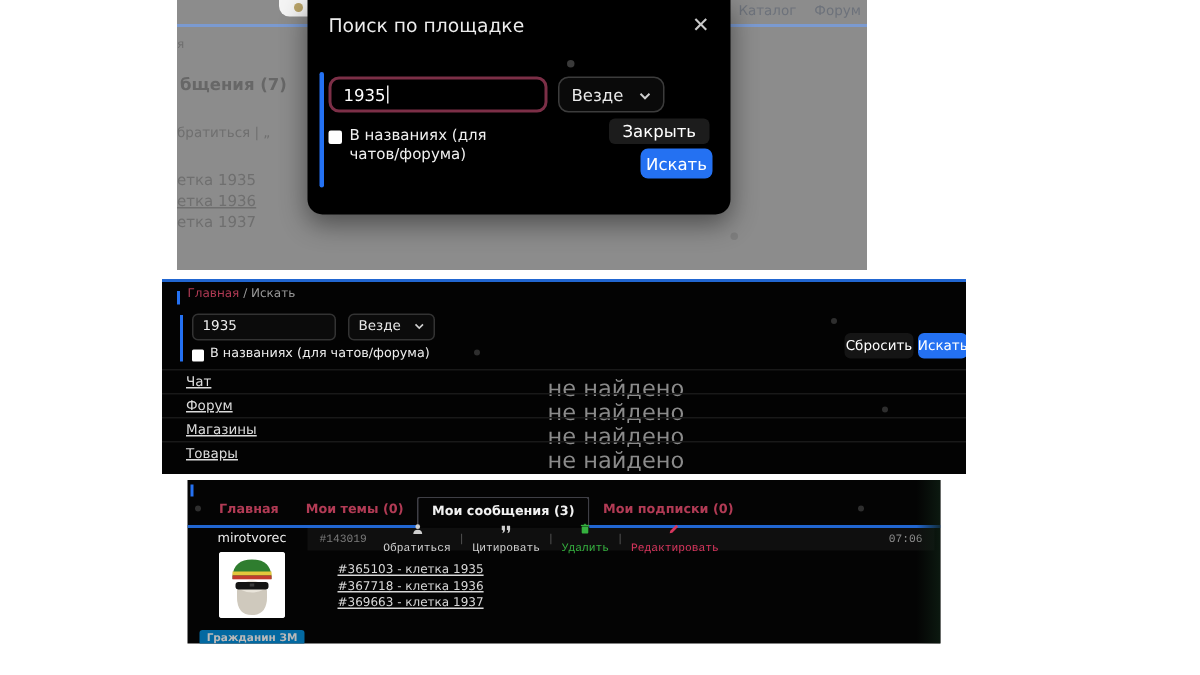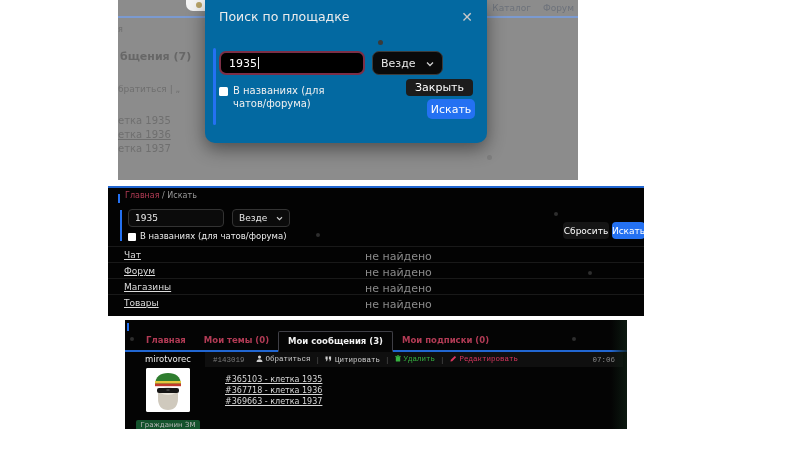--- a/index.html
+++ b/index.html
@@ -9,21 +9,21 @@
   
   .p1{position:absolute;left:118px;top:0;width:460px;height:180px;background:#8c8c8c;overflow:hidden;}
   .p1 .navline{position:absolute;left:0;top:16px;width:100%;height:2px;background:#7b9ad0;}
   .p1 .logo-pill{position:absolute;left:68px;top:0;width:26px;height:11px;background:#f4f4f4;border-radius:0 0 7px 7px;}
   .p1 .logo-pill i{position:absolute;left:10px;top:2px;width:6px;height:6px;border-radius:50%;background:#b9a469;}
   .p1 .nav-right{position:absolute;right:4px;top:2px;display:flex;gap:12px;align-items:center;color:#6d727b;font-size:9px;}
   .p1 .frag{position:absolute;color:#6f6f6f;white-space:nowrap;}
   .dot{position:absolute;border-radius:50%;}
   .p1 .dot{background:#7e7e7e;}
 
-  .modal{position:absolute;left:205px;top:0;width:282px;height:143px;background:#0369a1;border-radius:0 0 10px 10px;box-shadow:0 6px 18px rgba(0,0,0,.45);}
+  .modal{position:absolute;left:205px;top:0;width:282px;height:143px;background:#000000;border-radius:0 0 10px 10px;box-shadow:0 6px 18px rgba(0,0,0,.45);}
   .modal .hdr{display:flex;justify-content:space-between;align-items:center;padding:9px 14px 4px 14px;}
   .modal .hdr .t{color:#ececec;font-size:12.5px;}
   .modal .hdr .x{color:#c9c9c9;font-size:14px;line-height:14px;cursor:default;}
   .modal .bar{position:absolute;left:8px;top:48px;width:3px;height:77px;background:#2471f2;border-radius:2px;}
   .modal .inp{position:absolute;left:14px;top:51px;width:146px;height:24px;background:#000;border:2px solid #7c2f47;border-radius:7px;color:#fff;font-size:11px;display:flex;align-items:center;padding-left:8px;box-sizing:border-box;}
   .caret{display:inline-block;width:1px;height:12px;background:#e8e8e8;margin-left:1px;}
   .modal .sel{position:absolute;left:167px;top:51px;width:71px;height:24px;background:#0a0a0a;border:1px solid #3c3c3c;border-radius:7px;color:#eaeaea;font-size:11px;display:flex;align-items:center;justify-content:space-between;padding:0 8px;box-sizing:border-box;}
   .modal .cb{position:absolute;left:14px;top:87px;width:9px;height:9px;background:#fff;border-radius:1.5px;}
   .modal .cb-label{position:absolute;left:28px;top:84px;width:116px;color:#f0f0f0;font-size:10px;line-height:13px;}
   .modal .btn-close{position:absolute;right:14px;top:79px;background:#1c1c1c;border-radius:4px;color:#fff;font-size:11px;padding:2px 9px;}
@@ -39,39 +39,39 @@
   .p2 .filt-bar{position:absolute;left:12px;top:24px;width:2px;height:31px;background:#2471f2;}
   .p2 .inp{position:absolute;left:20px;top:23px;width:96px;height:18px;background:#0b0b0b;border:1px solid #333;border-radius:4px;color:#eee;font-size:9px;display:flex;align-items:center;padding-left:6px;box-sizing:border-box;}
   .p2 .sel{position:absolute;left:124px;top:23px;width:58px;height:18px;background:#0b0b0b;border:1px solid #333;border-radius:4px;color:#e8e8e8;font-size:9px;display:flex;align-items:center;justify-content:space-between;padding:0 6px;box-sizing:border-box;}
   .p2 .cb{position:absolute;left:20px;top:47px;width:8px;height:8px;background:#fff;border-radius:1px;}
   .p2 .cb-label{position:absolute;left:32px;top:45px;color:#ededed;font-size:8.5px;}
   .p2 .btn-reset{position:absolute;left:455px;top:36px;width:46px;height:17px;background:#151515;border-radius:4px;color:#fff;font-size:9px;display:flex;align-items:center;justify-content:center;}
   .p2 .btn-search{position:absolute;left:504px;top:36px;width:33px;height:17px;background:#2471f2;border-radius:4px;color:#fff;font-size:9px;display:flex;align-items:center;justify-content:center;}
   .p2 .rows{position:absolute;left:0;top:60px;width:100%;}
   .p2 .row{position:relative;height:15px;border-top:1px solid #191919;}
   .p2 .row .lbl{position:absolute;left:16px;top:3px;font-size:9px;color:#dcdcdc;text-decoration:underline;}
-  .p2 .row .val{position:absolute;left:257px;top:3px;font-size:11px;color:#8b8b8b;}
+  .p2 .row .val{position:absolute;left:257px;top:3px;font-size:15px;color:#8b8b8b;}
   .p2 .dot{background:#2e2e2e;}
 
   
   .p3{position:absolute;left:125px;top:320px;width:502px;height:109px;background:#040404;overflow:hidden;}
   .p3::after{content:"";position:absolute;right:0;top:0;width:16px;height:100%;background:linear-gradient(to right,rgba(10,22,14,0),rgba(14,30,19,.8));pointer-events:none;}
   .p3 .crumb-bar{position:absolute;left:2px;top:3px;width:2px;height:8px;background:#2471f2;}
   .p3 .crumbs{position:absolute;left:10px;top:2px;font-size:7.5px;color:#999;}
   .p3 .tabs{position:absolute;left:0;top:12px;width:100%;height:20px;border-bottom:2px solid #2166d1;box-sizing:border-box;display:flex;align-items:flex-end;padding-left:12px;}
   .p3 .tab{font-size:8.5px;font-weight:bold;color:#b23b55;padding:4px 9px 5px 9px;}
   .p3 .tab.active{color:#f2f2f2;background:#050505;border:1px solid #3f3f46;border-bottom:1px solid #050505;border-radius:2px 2px 0 0;margin-bottom:-2px;}
   .p3 .usercard{position:absolute;left:6px;top:34px;width:74px;text-align:center;}
   .p3 .uname{color:#ededed;font-size:8.5px;}
   .p3 .avatar{margin:4px auto 0 auto;width:44px;height:44px;background:#fff;border-radius:2px;position:relative;overflow:hidden;}
-  .p3 .badge{display:inline-block;margin-top:4px;background:#14532d;color:#b9b9b9;font-size:7px;border-radius:2px;padding:1px 5px;}
+  .p3 .badge{display:inline-block;margin-top:4px;background:#0369a1;color:#b9b9b9;font-size:7px;border-radius:2px;padding:1px 5px;font-weight:bold;}
   .p3 .msghdr{position:absolute;left:80px;top:32px;width:418px;height:15px;background:#0f0f0f;display:flex;align-items:center;font-size:7.5px;color:#cfcfcf;gap:5px;padding:0 8px;box-sizing:border-box;font-family:Liberation Mono, monospace;}
   .p3 .msghdr .mid{color:#7a7a7a;margin-right:6px;}
   .p3 .msghdr .sep{color:#555;}
-  .p3 .act{display:flex;align-items:flex-start;gap:3px;}
+  .p3 .act{display:flex;align-items:center;gap:3px;flex-direction:column;}
   .p3 .act.green{color:#35b13f;}
   .p3 .act.pink{color:#d8365e;}
   .p3 .time{margin-left:auto;color:#8a8a8a;}
   .p3 .lines{position:absolute;left:100px;top:54px;font-size:8px;color:#d8d8d8;line-height:11px;text-decoration:underline;}
   .p3 .dot{background:#2e2e2e;}
 
   .ico{display:inline-block;vertical-align:middle;}
 </style>
 </head>
 <body>

